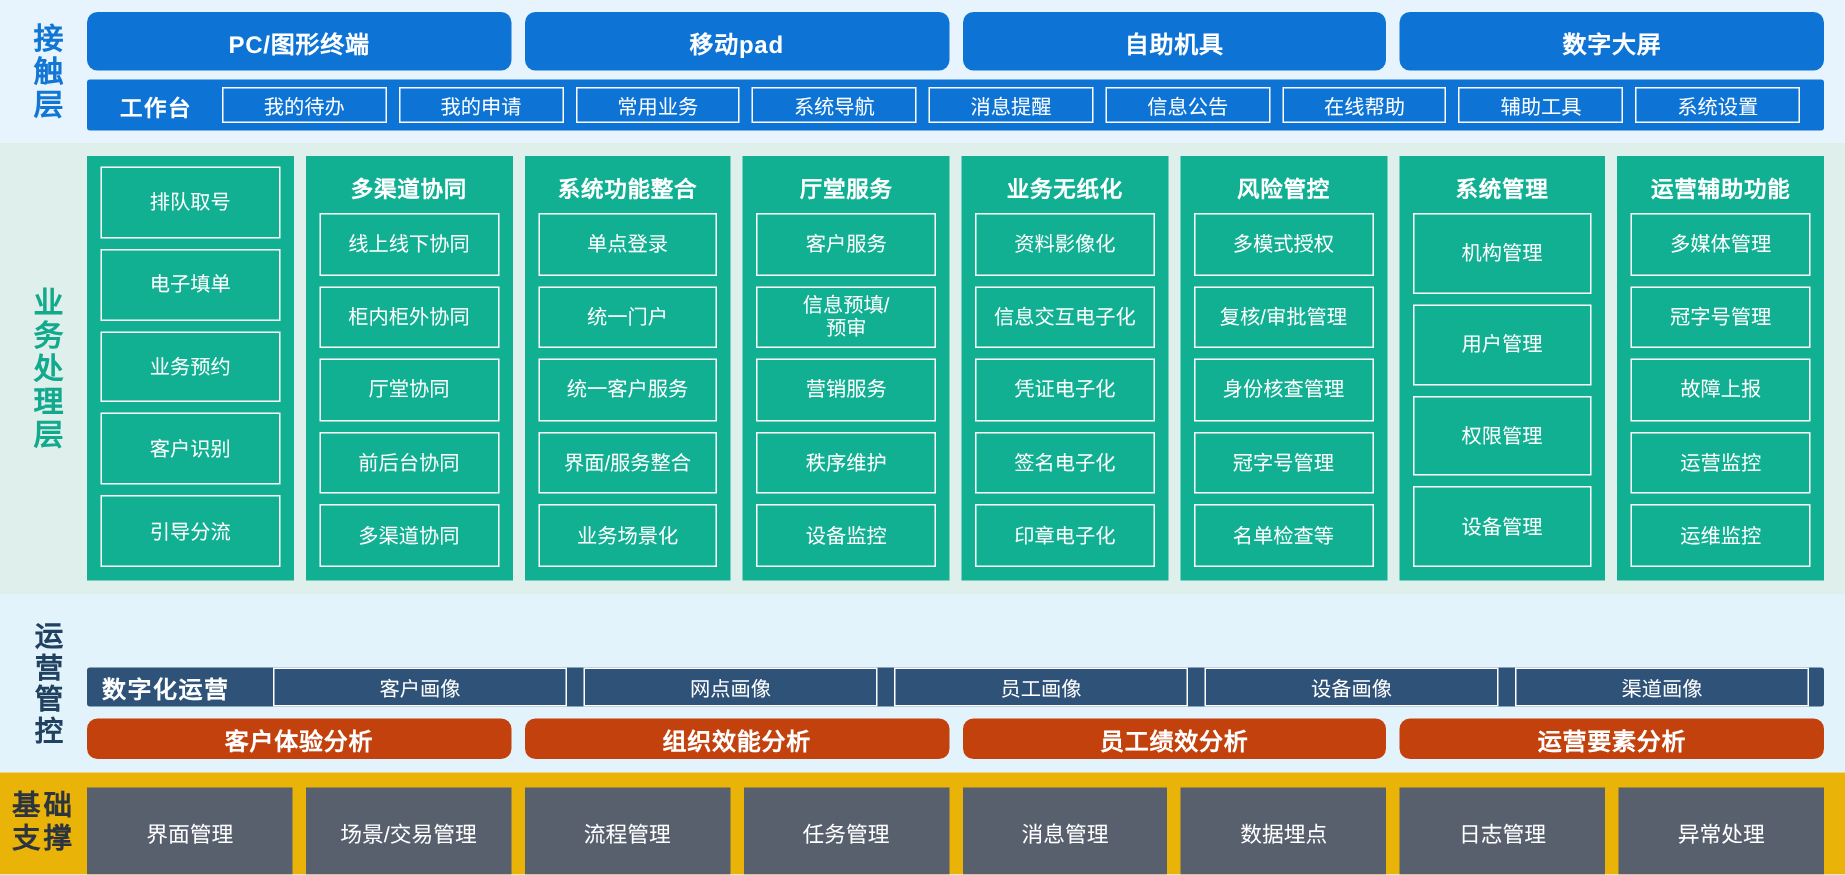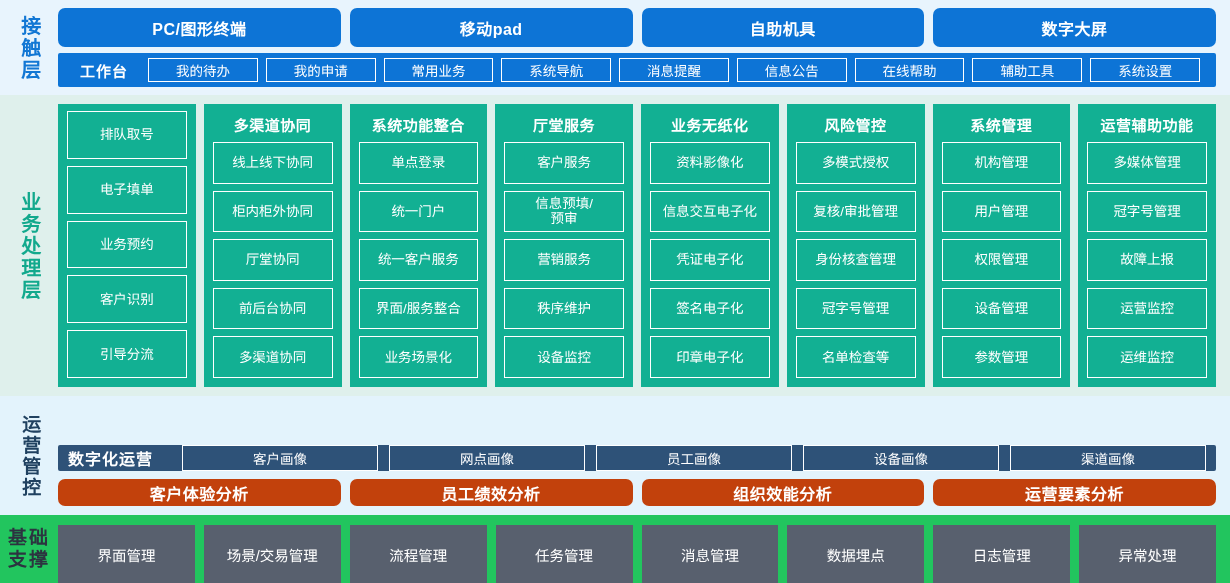--- a/index.html
+++ b/index.html
@@ -110,21 +110,21 @@
     box-sizing:border-box;white-space:nowrap;
   }
   .ops-row2{display:flex;gap:9px;height:42px;}
   .ops-analysis{
     flex:1 1 0;background:#c2410c;border-radius:7px;
     color:#fff;font-size:16px;font-weight:bold;letter-spacing:.5px;
     display:flex;align-items:center;justify-content:center;
   }
 
   
-  .layer-base{background:#22c55e;height:68px;}
+  .layer-base{background:#eab308;height:68px;}
   .layer-base .layer-label{color:#2c3440;font-size:19px;}
   .layer-base .layer-label .htext{
     line-height:1.15;text-align:center;letter-spacing:2px;
   }
   .layer-base .layer-body{padding:10px 14px 0 0;}
   .base-row{display:flex;gap:9px;flex:1 1 auto;}
   .base-chip{
     flex:1 1 0;background:#58606e;
     color:#fff;font-size:14.5px;
     display:flex;align-items:center;justify-content:center;
@@ -242,21 +242,20 @@
         </div>
       </div>
 
       <div class="biz-col">
         <div class="biz-col-title">系统管理</div>
         <div class="biz-items">
           <div class="biz-item">机构管理</div>
           <div class="biz-item">用户管理</div>
           <div class="biz-item">权限管理</div>
           <div class="biz-item">设备管理</div>
-          <div class="biz-item">参数管理</div>
         </div>
       </div>
 
       <div class="biz-col">
         <div class="biz-col-title">运营辅助功能</div>
         <div class="biz-items">
           <div class="biz-item">多媒体管理</div>
           <div class="biz-item">冠字号管理</div>
           <div class="biz-item">故障上报</div>
           <div class="biz-item">运营监控</div>
@@ -278,24 +277,24 @@
         <div class="ops-portrait">网点画像</div>
         <div class="ops-portrait">员工画像</div>
         <div class="ops-portrait">设备画像</div>
         <div class="ops-portrait">渠道画像</div>
       </div>
       <div class="ops-row2">
         <div class="ops-analysis">
             <span>客户体验分析</span>
           </div>
         <div class="ops-analysis">
+            <span>组织效能分析</span>
+          </div>
+        <div class="ops-analysis">
             <span>员工绩效分析</span>
-          </div>
-        <div class="ops-analysis">
-            <span>组织效能分析</span>
           </div>
         <div class="ops-analysis">
             <span>运营要素分析</span>
           </div>
       </div>
     </div>
   </section>
 
   <section class="layer layer-base">
     <div class="layer-label">

